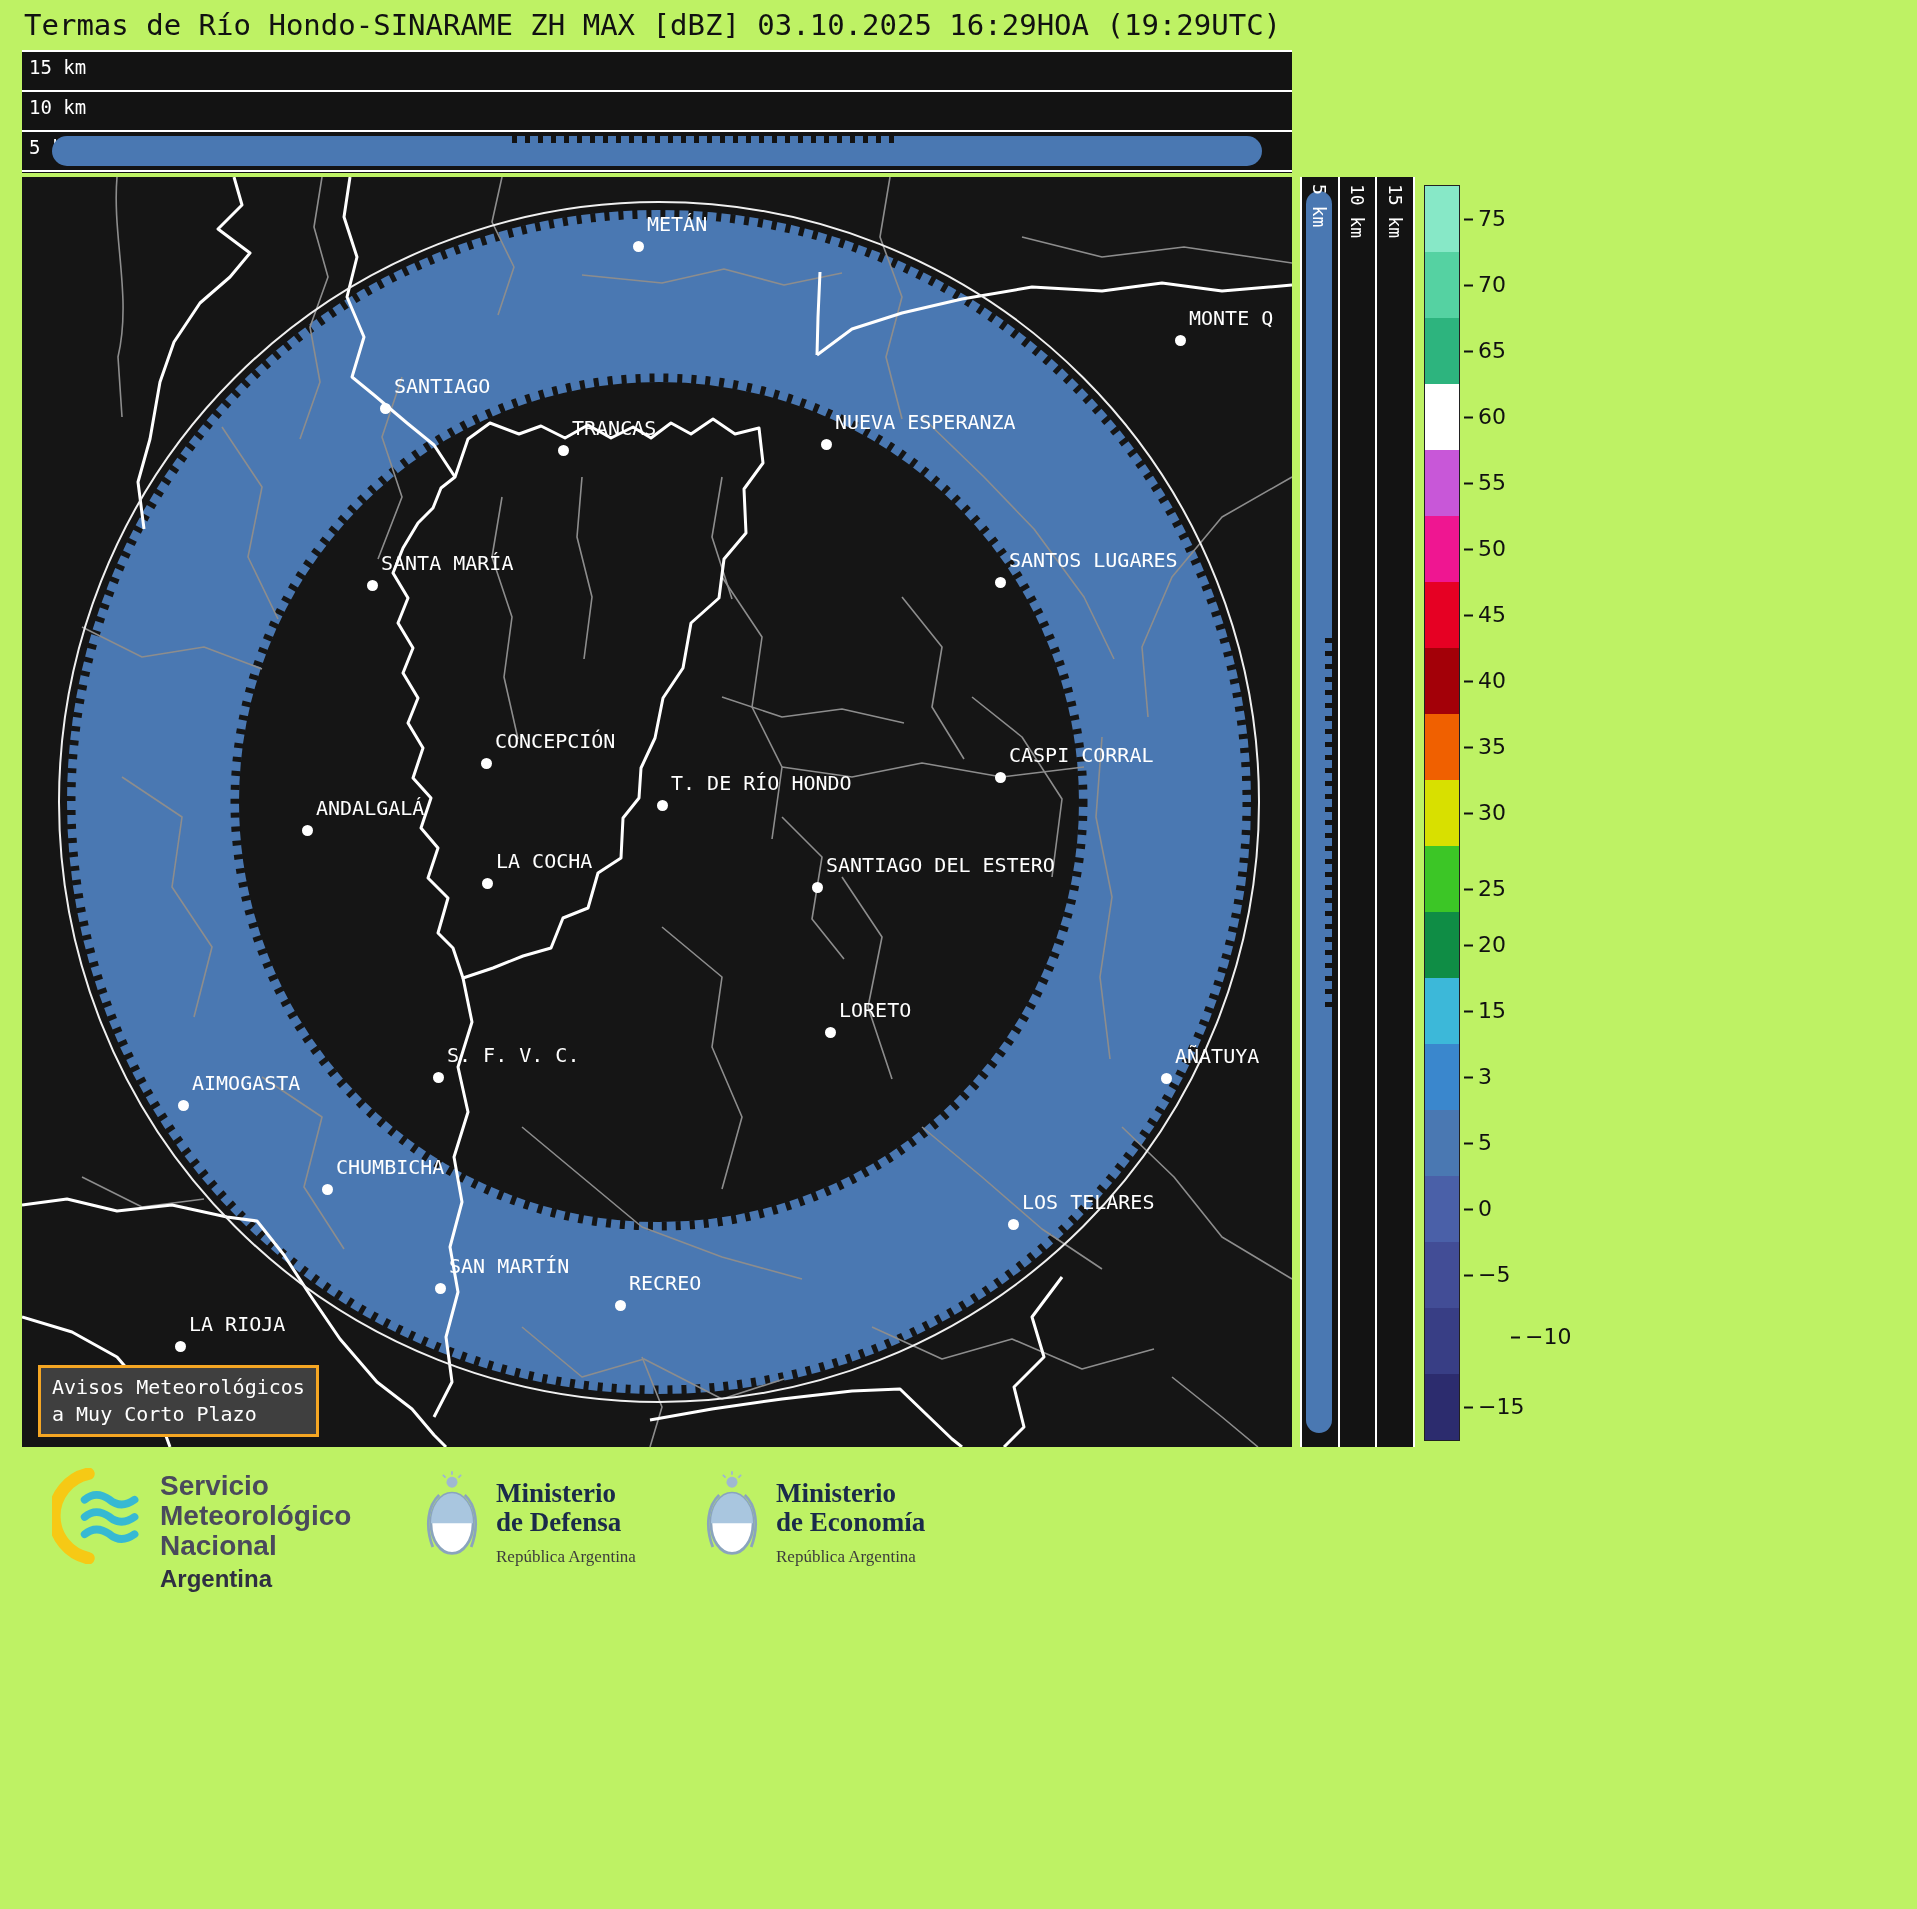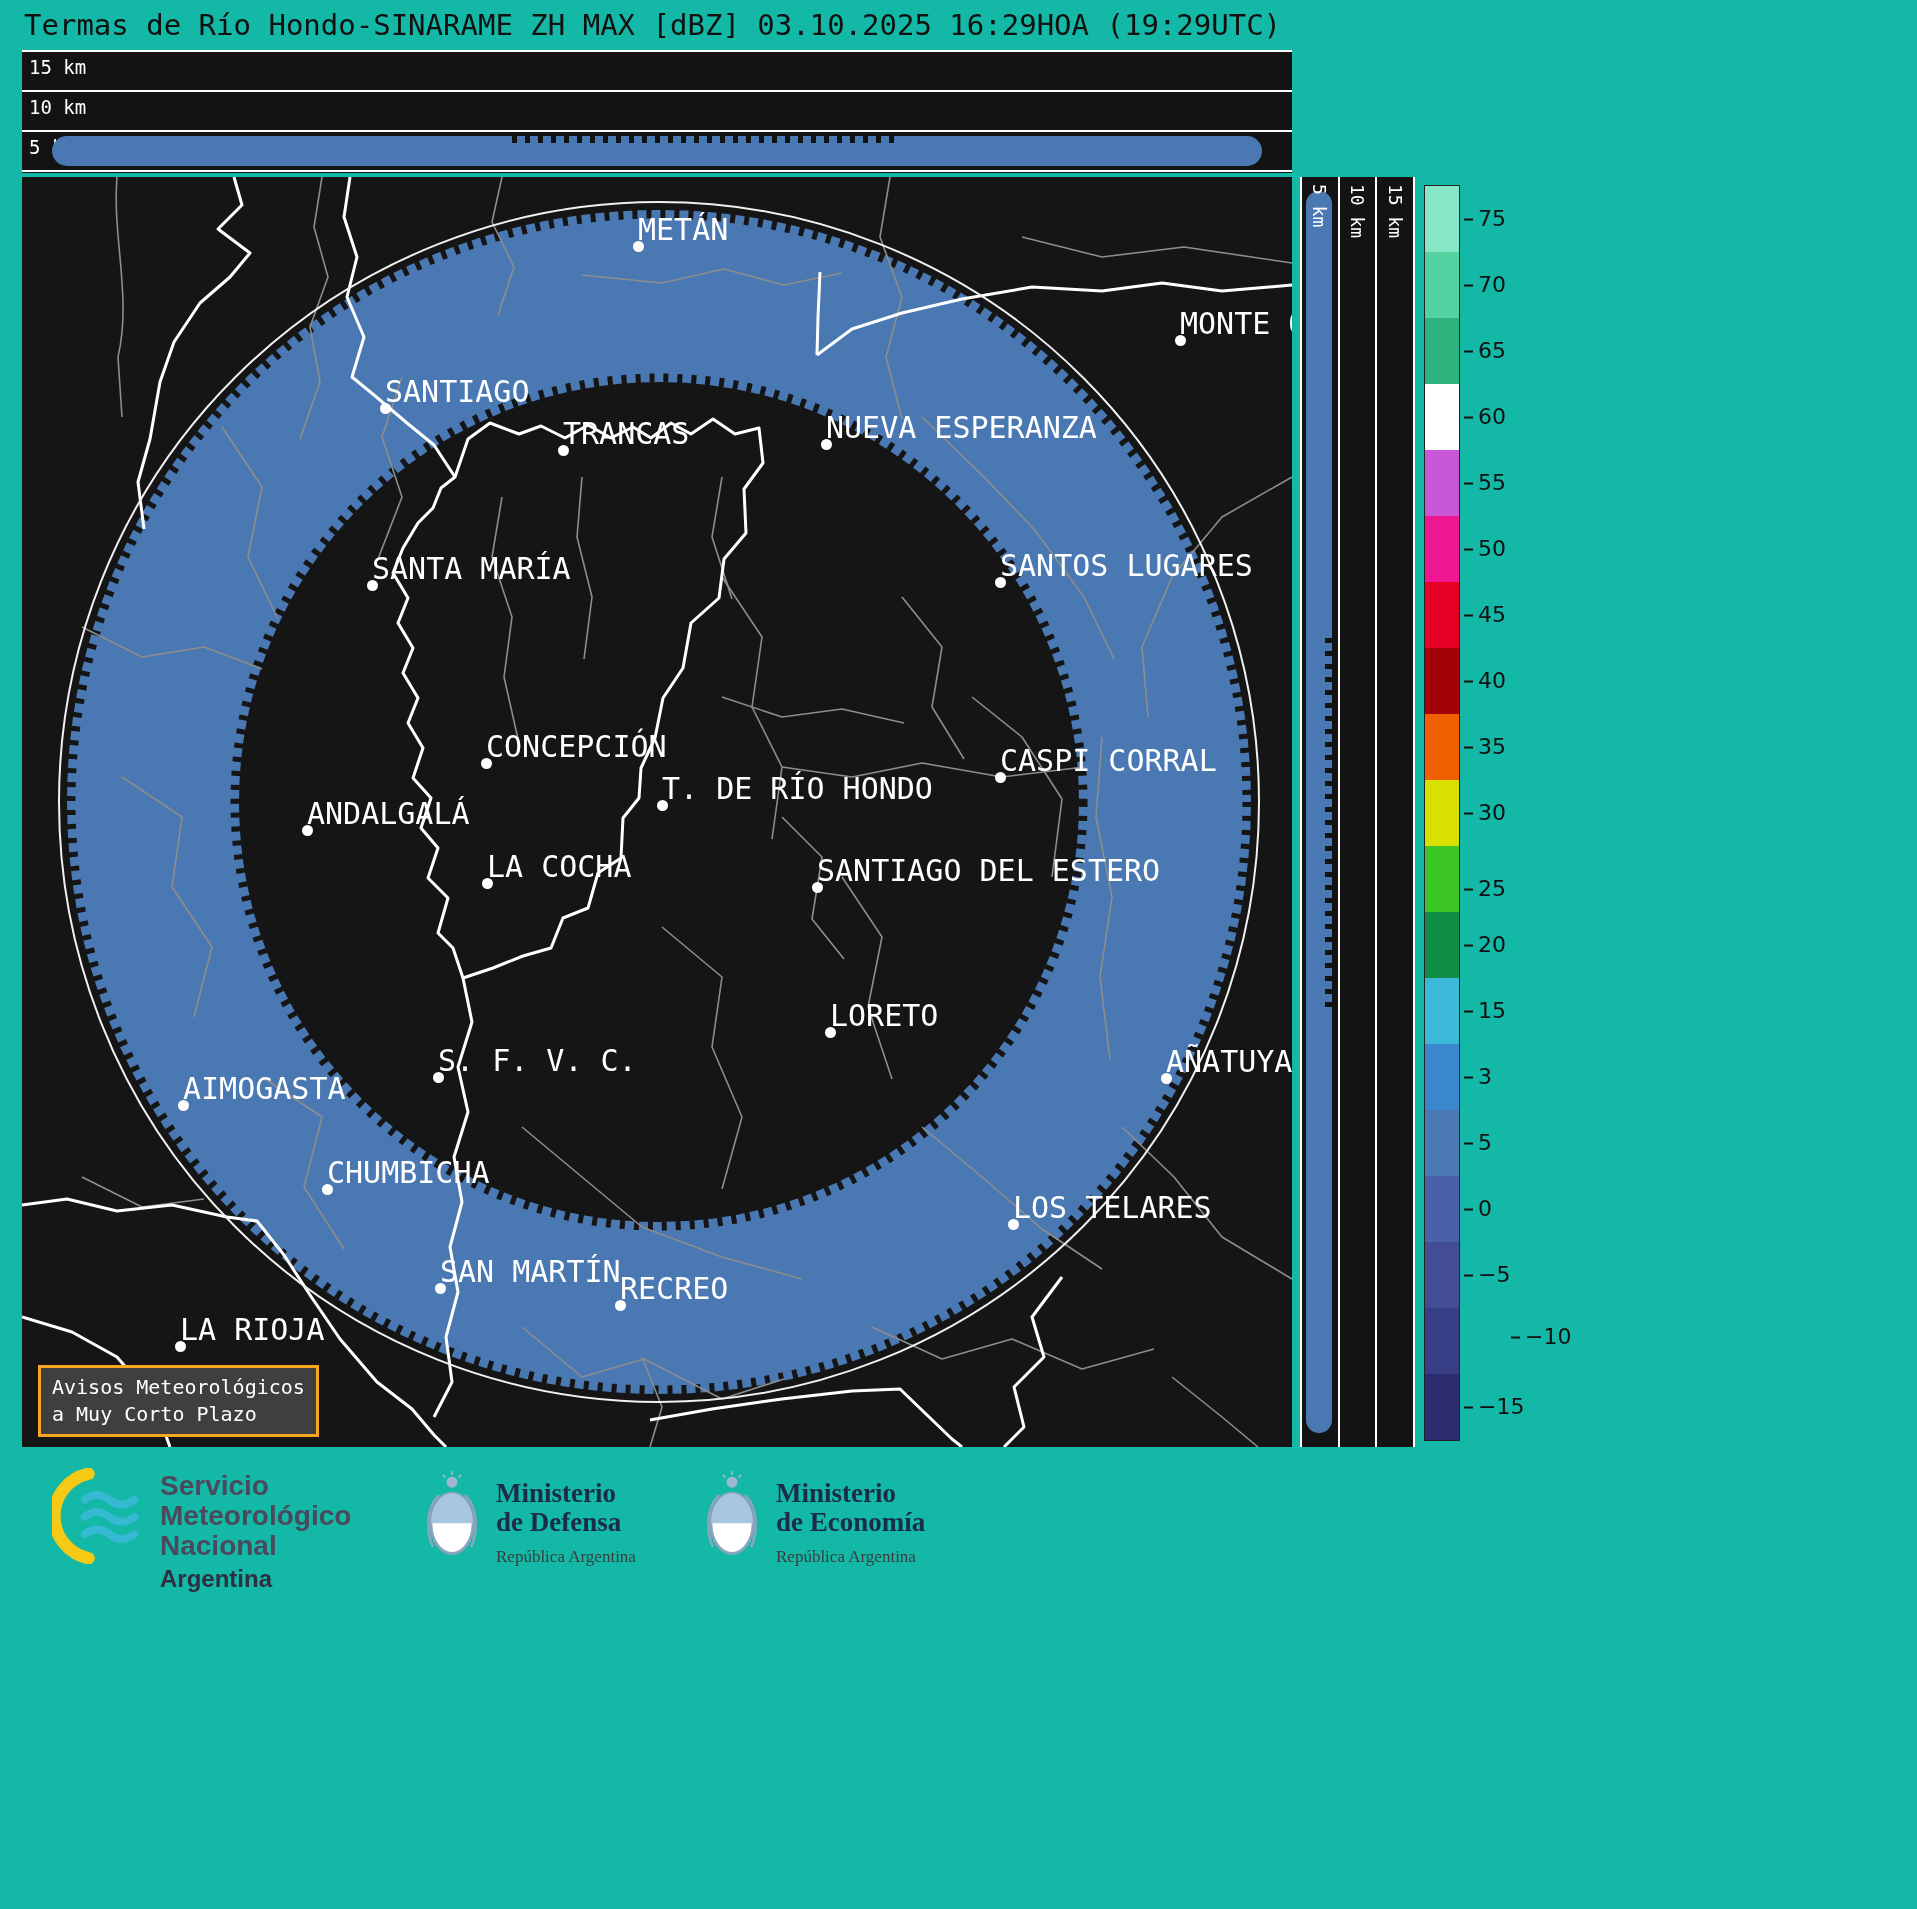--- a/index.html
+++ b/index.html
@@ -1,16 +1,16 @@
 <!DOCTYPE html>
 <html><head>
 <meta charset="utf-8">
 <style>
   html,body { margin:0; padding:0; background:#e9e9e9; }
-  .page { position:relative; width:1917px; height:1909px; background:#14b8a6;
+  .page { position:relative; width:1917px; height:1909px; background:#bef264;
           font-family:"DejaVu Sans Mono", monospace; overflow:hidden; }
 
   
   .title { position:absolute; left:24px; top:8px; font-size:29px; color:#111; white-space:nowrap; }
 
   
   .top-panel { position:absolute; left:22px; top:50px; width:1270px; height:123px;
                background:#131313; border-top:2px solid #fff; box-sizing:border-box; }
   .tstrip { position:relative; height:40px; border-bottom:2px solid #fff; box-sizing:border-box; }
   .tstrip .klabel { position:absolute; left:7px; top:4px; font-size:19px; color:#fff; }
@@ -19,22 +19,22 @@
   .hband .teeth-h { position:absolute; left:38%; width:32%; top:0px; height:7px;
            background:repeating-linear-gradient(90deg,#131313 0 5px, transparent 5px 13px); }
 
   
   .map { position:absolute; left:22px; top:177px; width:1270px; height:1270px;
          background:#151515; overflow:hidden; }
   .map svg { position:absolute; left:0; top:0; }
   .city { position:absolute; width:0; height:0; }
   .city .dot { position:absolute; width:11px; height:11px; background:#fff;
                border-radius:50%; left:-5px; top:-5px; }
-  .city .clabel { position:absolute; left:0; top:-34px; white-space:nowrap;
-                  color:#fff; font-size:30px; }
+  .city .clabel { position:absolute; left:9px; top:-34px; white-space:nowrap;
+                  color:#fff; font-size:20px; }
   .warning-box { position:absolute; left:16px; top:1188px; background:#3f3f3f;
                  border:3px solid #f5a623; color:#fff; font-size:20px; line-height:27px;
                  padding:6px 11px; }
 
   
   .side-panel { position:absolute; left:1300px; top:177px; width:115px; height:1270px;
                 background:#131313; display:flex; border-left:2px solid #fff; box-sizing:border-box; }
   .sstrip { position:relative; width:38px; height:100%; border-right:2px solid #fff; box-sizing:border-box; }
   .sstrip .klabel-v { position:absolute; top:7px; left:50%; transform:translateX(-50%);
                       writing-mode:vertical-rl; color:#fff; font-size:18px; }

